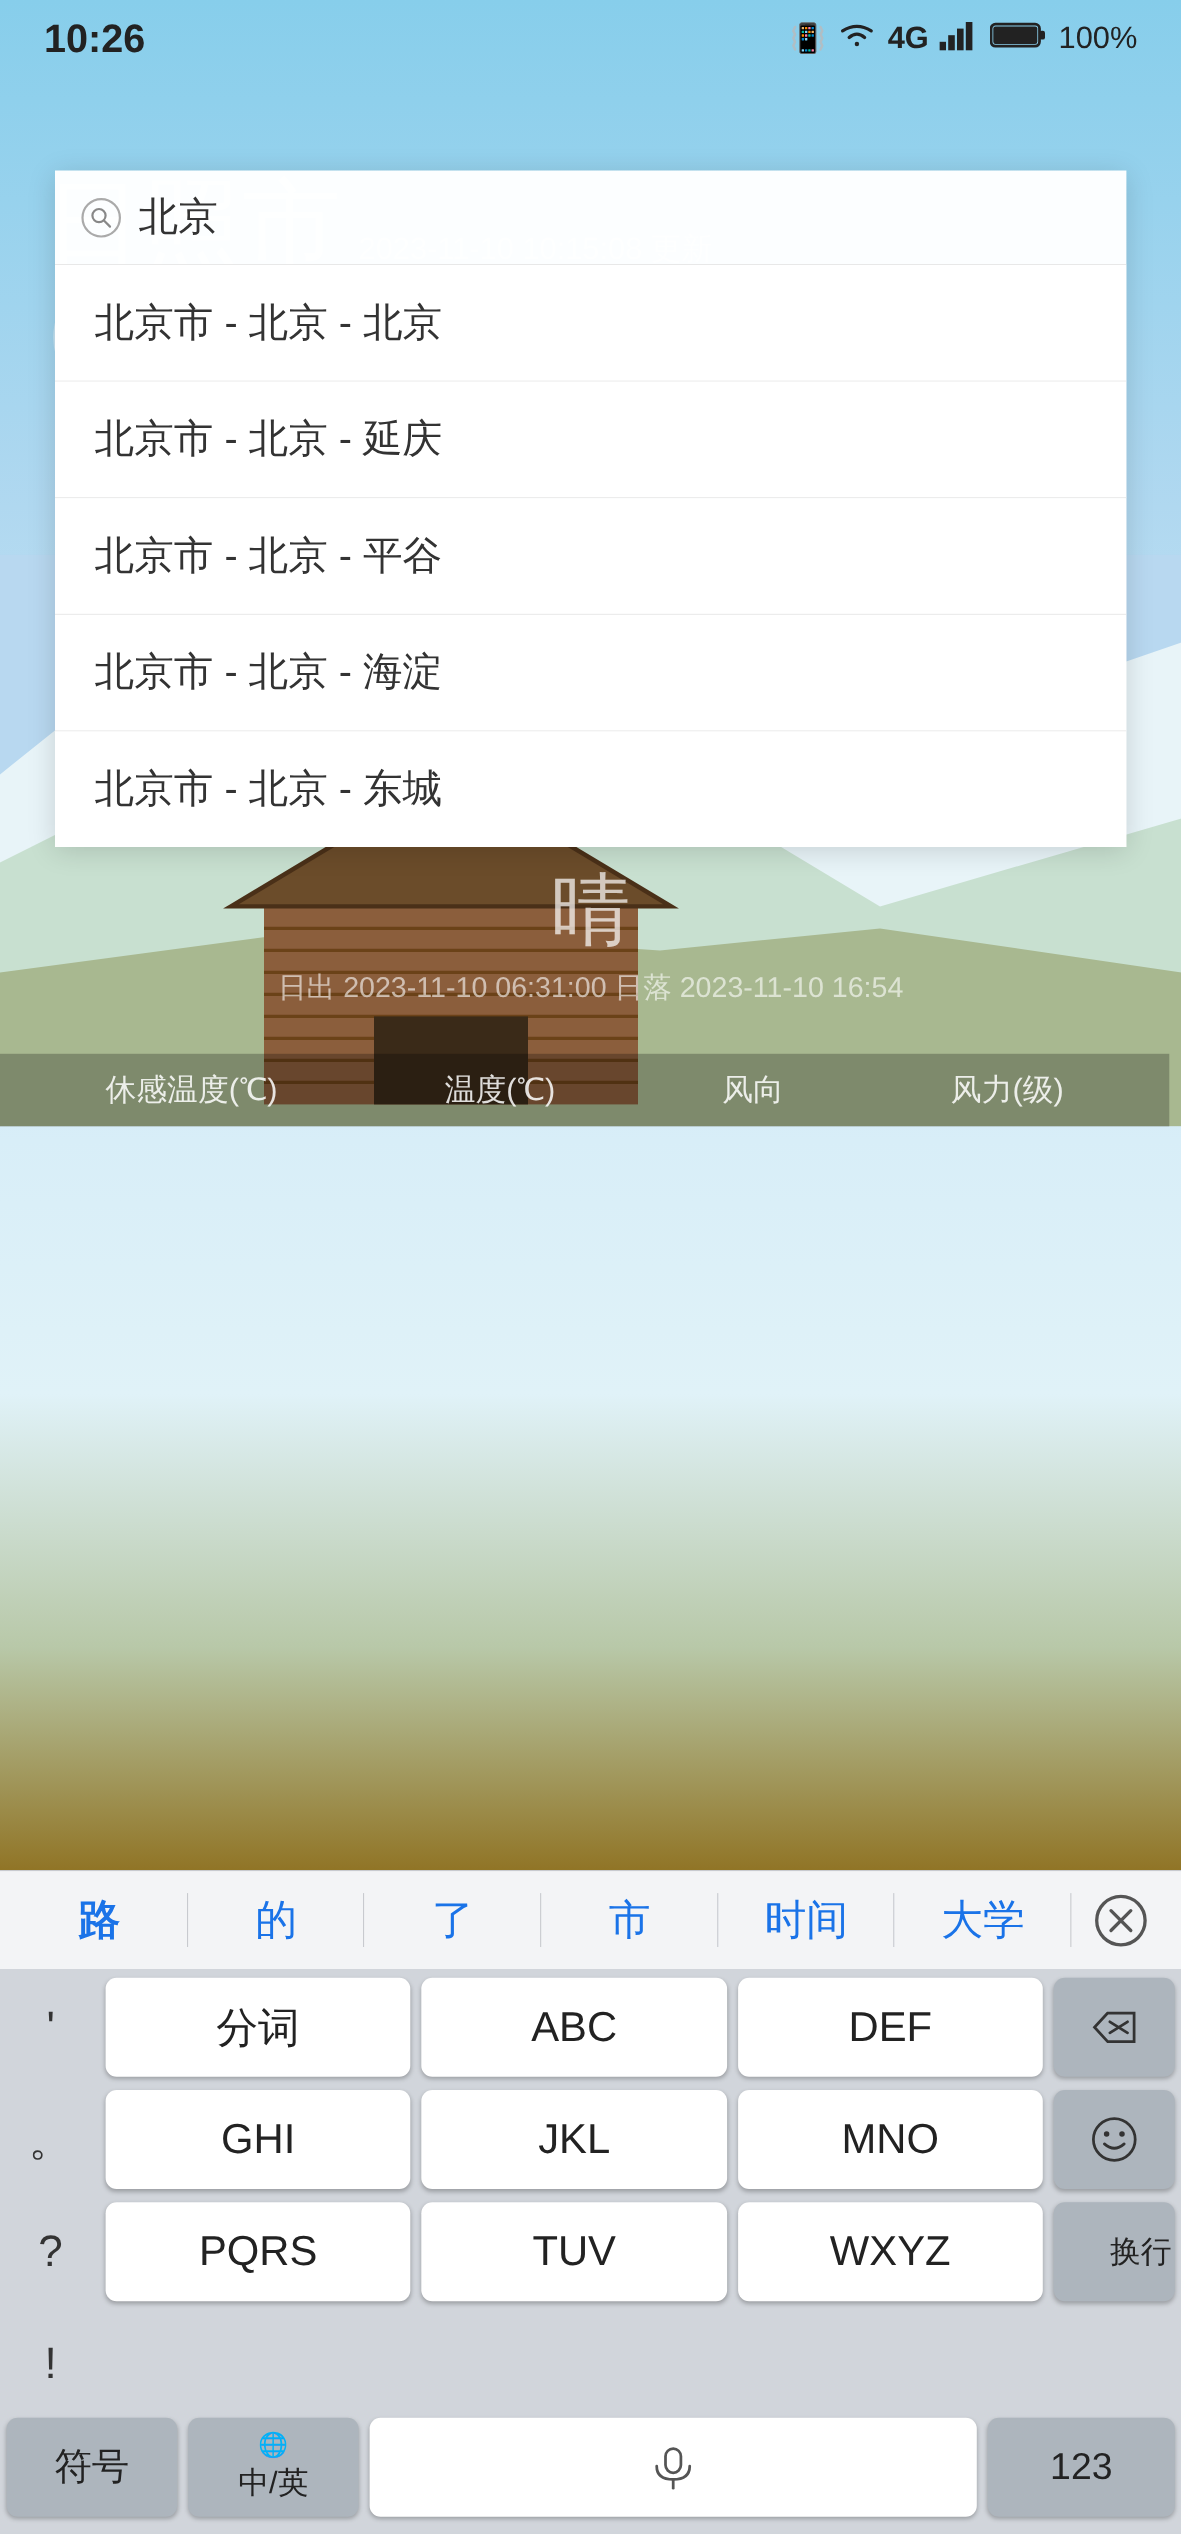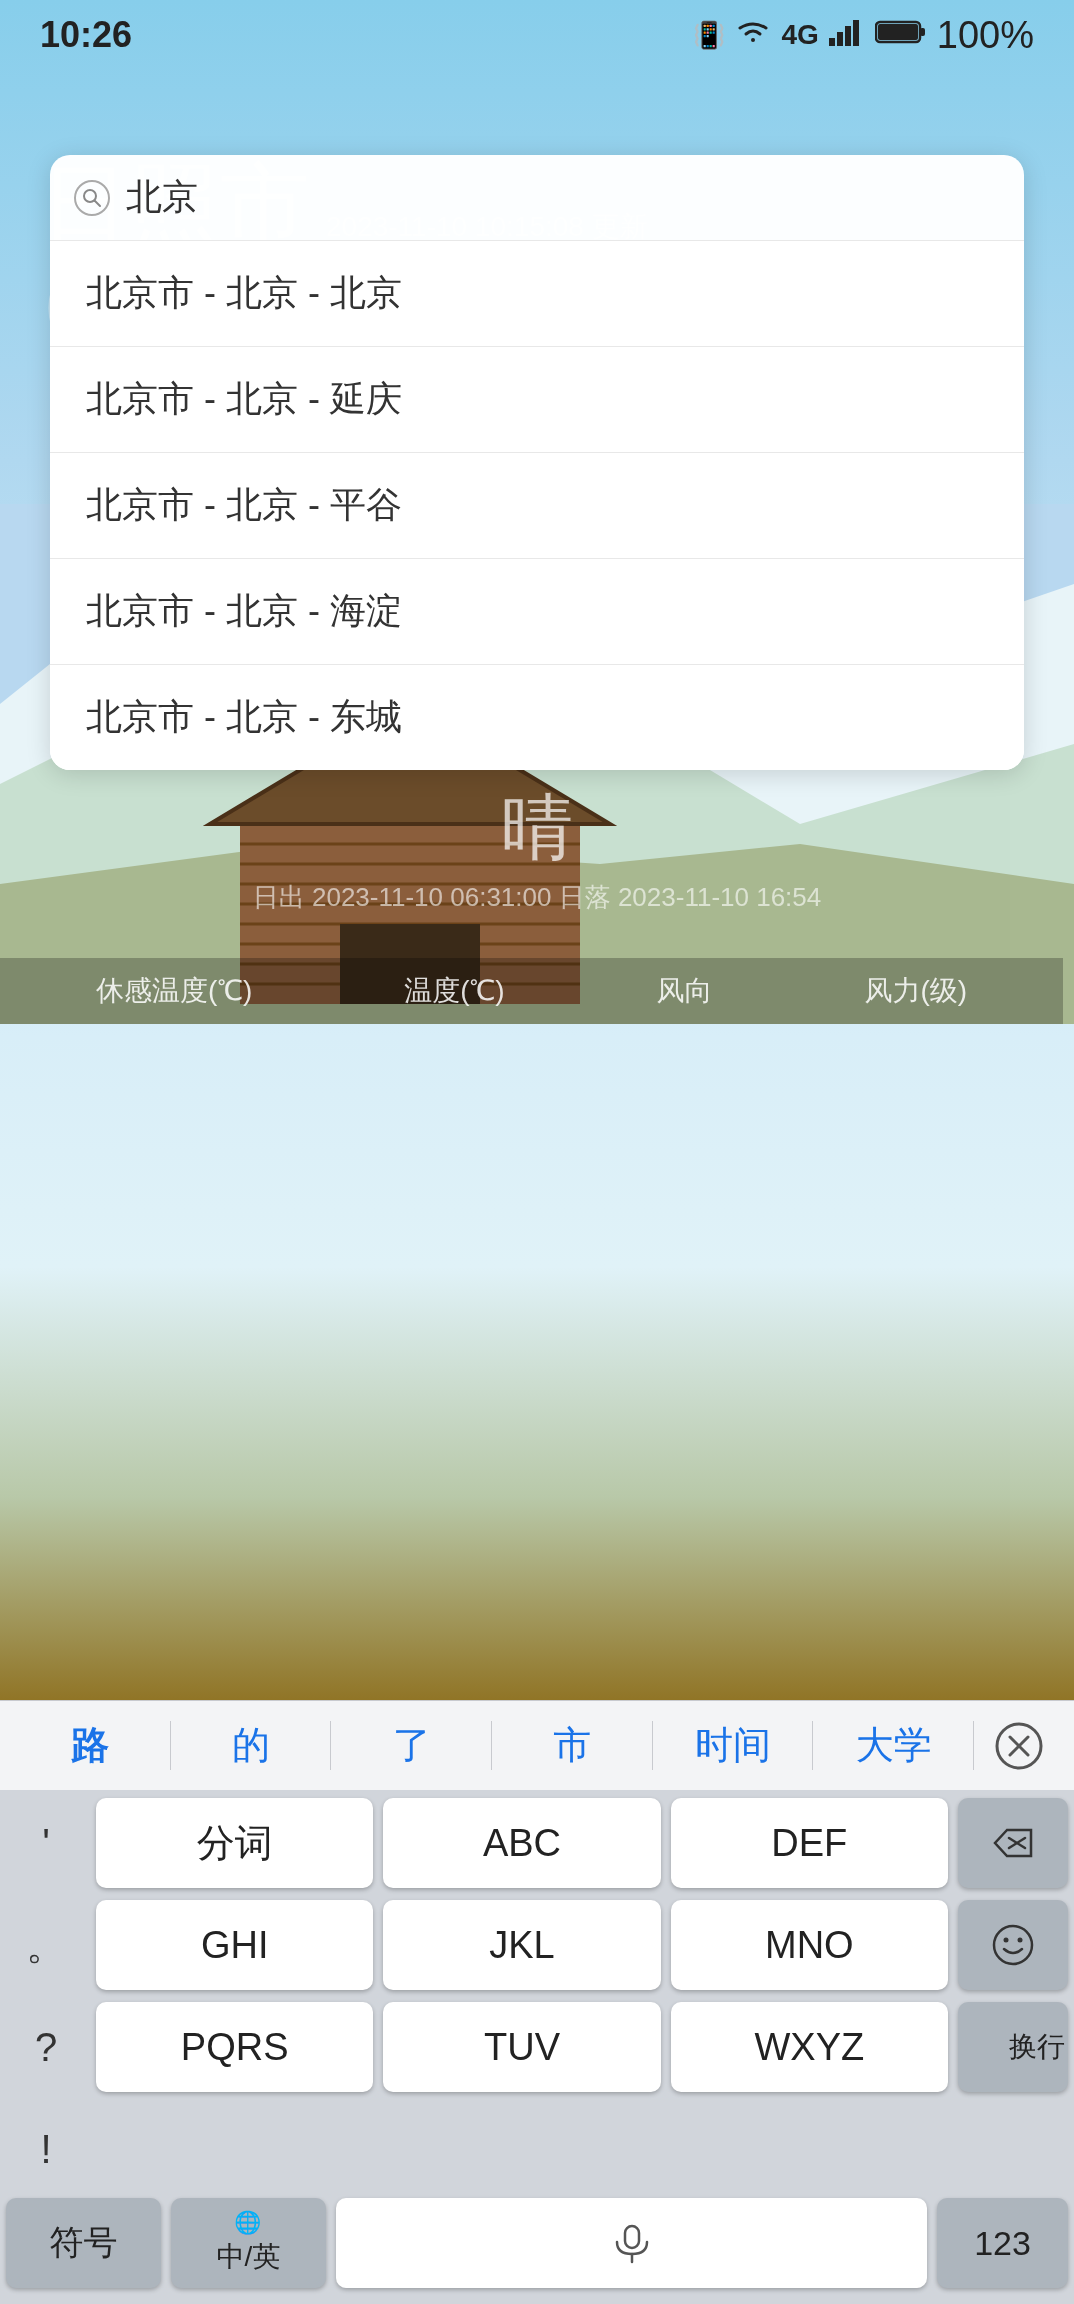--- a/index.html
+++ b/index.html
@@ -85,21 +85,21 @@
       display: inline-block;
     }
 
     
     .search-dropdown {
       position: absolute;
       top: 155px;
       left: 50px;
       right: 50px;
       background: rgba(255,255,255,0.97);
-      border-radius: 20px;
+      border-radius: 0;
       z-index: 50;
       overflow: hidden;
       box-shadow: 0 4px 24px rgba(0,0,0,0.15);
     }
 
     .search-input-row {
       display: flex;
       align-items: center;
       padding: 18px 24px;
       border-bottom: 1px solid #e8e8e8;
@@ -306,21 +306,21 @@
         <rect x="24" y="2" width="6" height="26"></rect>
       </svg>
     </span>
     <span>
       <svg width="52" height="28" viewBox="0 0 52 28" fill="none">
         <rect x="1" y="4" width="44" height="20" rx="4" stroke="#222" stroke-width="2.5"></rect>
         <rect x="45" y="10" width="5" height="8" rx="2" fill="#222"></rect>
         <rect x="3" y="6" width="40" height="16" rx="2" fill="#222"></rect>
       </svg>
     </span>
-    <span style="font-size:38px; color:#222; font-weight:500;">100%</span>
+    <span style="font-size:28px; color:#222; font-weight:500;">100%</span>
   </div>
 </div>
 
 <div class="search-dropdown">
 
   <div class="search-input-row">
     <div class="search-icon-circle">
       <svg width="20" height="20" viewBox="0 0 20 20" fill="none">
         <circle cx="8" cy="8" r="6" stroke="#888" stroke-width="2"></circle>
         <line x1="12.5" y1="12.5" x2="18" y2="18" stroke="#888" stroke-width="2" stroke-linecap="round"></line>
@@ -466,16 +466,16 @@
       <span style="font-size:22px;">🌐</span>
       <span style="font-size:28px;">中/英</span>
     </div>
     <div class="key-space">
       <svg class="mic-icon" viewBox="0 0 42 42" fill="none" xmlns="http://www.w3.org/2000/svg">
         <rect x="14" y="4" width="14" height="22" rx="7" stroke="#555" stroke-width="2.5"></rect>
         <path d="M6 20 Q6 32 21 32 Q36 32 36 20" stroke="#555" stroke-width="2.5" fill="none" stroke-linecap="round"></path>
         <line x1="21" y1="32" x2="21" y2="40" stroke="#555" stroke-width="2.5" stroke-linecap="round"></line>
       </svg>
     </div>
-    <div class="key-bottom" style="width:131px; height:90px;">123</div>
+    <div class="key-bottom" style="width:170px; height:90px;">123</div>
   </div>
 
 </div>
 
 </body></html>

